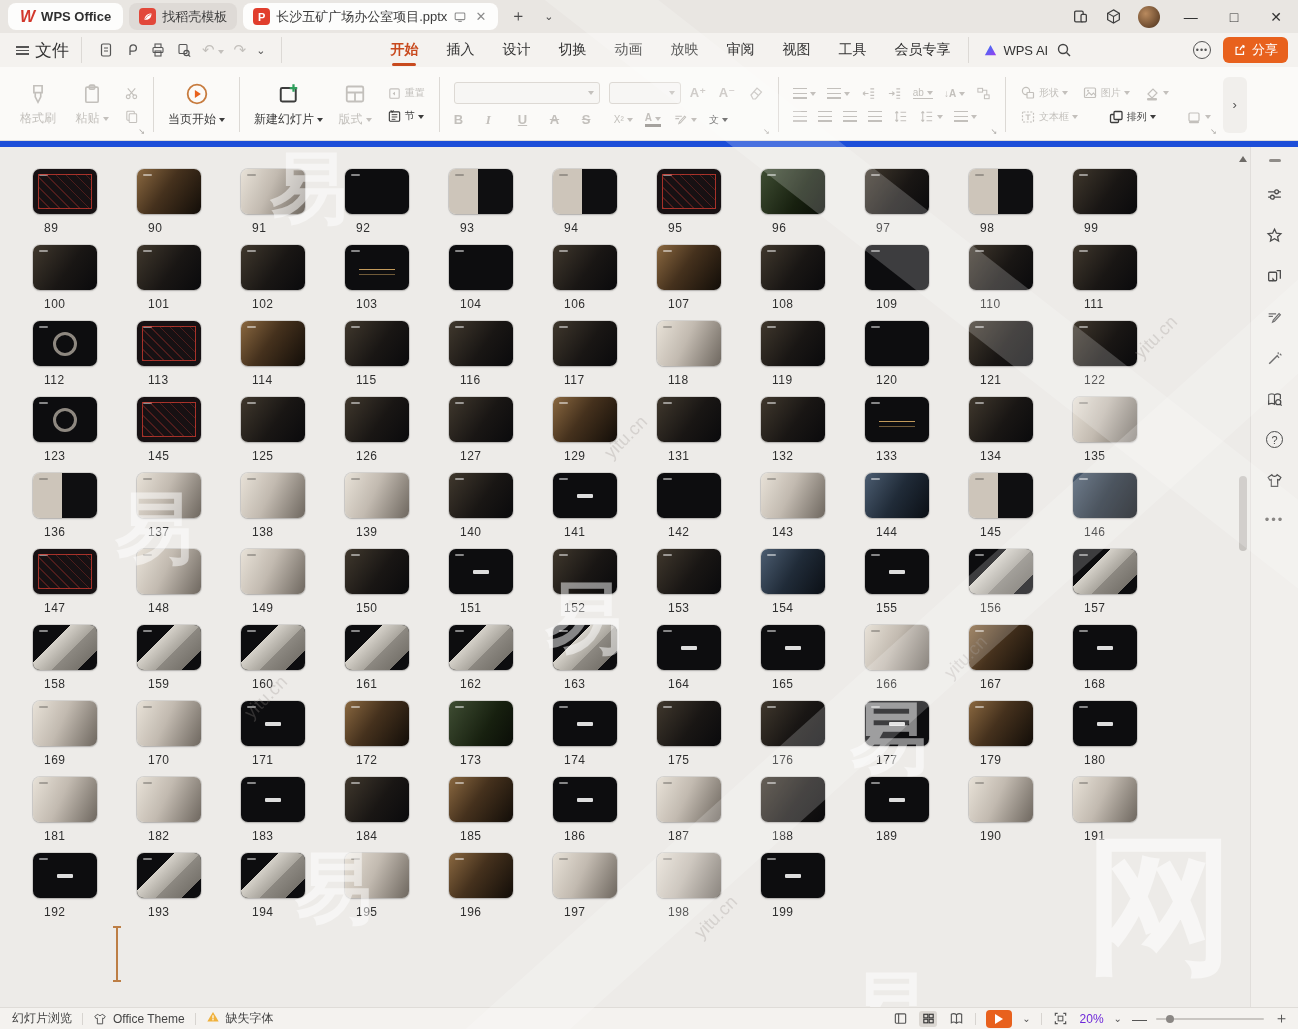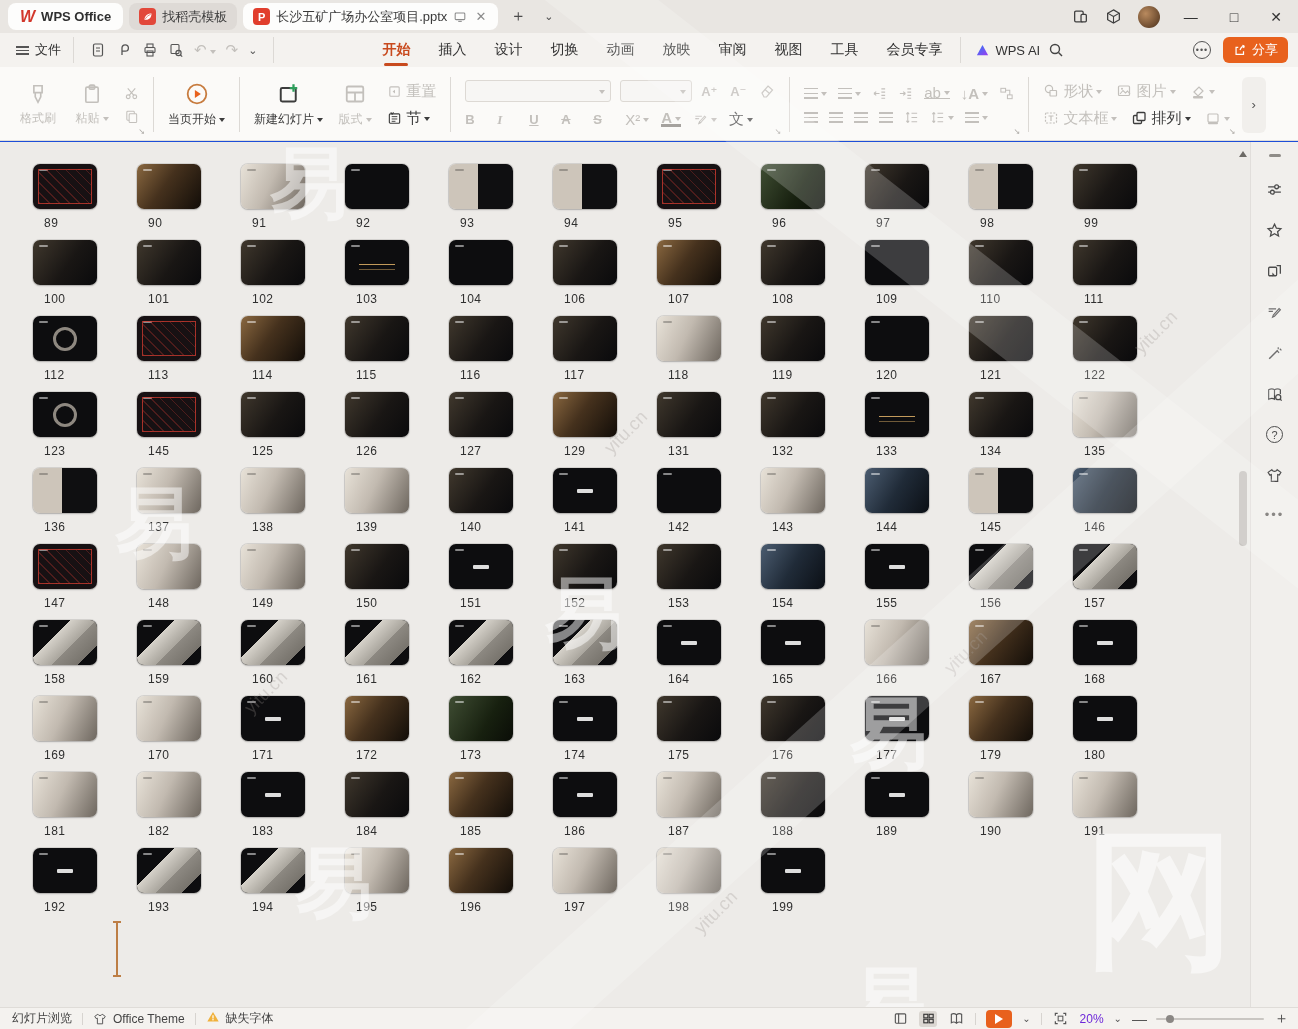--- a/index.html
+++ b/index.html
@@ -20,50 +20,50 @@
   .docer{background:#e2483a}
   .ppt{background:#e13e2d}
   .tabx{color:#8b8b8b;font-size:13px;padding:0 2px}
   .tbtn{color:#4c4c4c;font-size:16px;padding:0 6px}
   .titlebar .right{margin-left:auto;display:flex;align-items:center;gap:16px}
   .avatar{width:22px;height:22px;border-radius:50%;background:radial-gradient(circle at 35% 35%,#b98a5e,#6b4a2e 70%,#3c2a1a)}
   .winbtn{font-size:14px;color:#333;padding:0 8px}
 
   
   .menurow{height:34px;background:#f4f2ef;display:flex;align-items:center;padding:0 10px}
-  .fileBtn{display:flex;align-items:center;gap:6px;color:#333;font-size:13px;padding:0 6px}
+  .fileBtn{display:flex;align-items:center;gap:6px;color:#333;font-size:17px;padding:0 6px}
   .ham{width:13px;height:9px;background:repeating-linear-gradient(#555 0 1.5px,transparent 1.5px 3.75px)}
   .qaicons{display:flex;align-items:center;gap:10px;margin:0 10px;color:#555}
   .qaicons .dis{color:#c3c0bc}
   .mtabs{display:flex;align-items:center;gap:4px;margin-left:90px}
   .mtab{padding:4px 12px;font-size:14px;color:#333;position:relative}
   .mtab.active{color:#c84a1e;font-weight:bold}
   .mtab.active::after{content:"";position:absolute;left:14px;right:14px;bottom:-3px;height:3px;border-radius:2px;background:#c84a1e}
   .ai{display:flex;align-items:center;gap:5px;font-size:13px;color:#333;margin:0 8px}
   .menurow .right{margin-left:auto;display:flex;align-items:center;gap:12px}
   .assist{width:18px;height:18px;border:1.4px solid #555;border-radius:50%;display:flex;align-items:center;justify-content:center;color:#555;font-size:9px;letter-spacing:1px}
   .sharebtn{display:flex;align-items:center;gap:5px;background:#e8611d;color:#fff;border-radius:6px;padding:4px 10px;font-size:13px}
 
   
   .ribbon{height:74px;background:#fbfaf8;border-bottom:1px solid #e0ddd9;display:flex;align-items:stretch;padding:6px 4px 4px 8px;position:relative}
   .rgroup{display:flex;align-items:center;gap:10px;padding:0 8px;position:relative}
   .launch{position:absolute;right:2px;bottom:0;font-size:8px;color:#a9a6a2}
   .bigbtn{display:flex;flex-direction:column;align-items:center;justify-content:center;gap:5px;font-size:12px;color:#3c3c3c;min-width:44px}
   .bigbtn.dis{color:#c3c0bc}
   .stack{display:flex;flex-direction:column;justify-content:center;gap:8px}
   .srow{display:flex;align-items:center;gap:9px}
-  .sbtn{display:flex;align-items:center;font-size:15px;color:#3c3c3c}
+  .sbtn{display:flex;align-items:center;font-size:10px;color:#3c3c3c}
   .sbtn.dis{color:#c3c0bc}
   .combo{height:22px;border:1px solid #ddd9d4;border-radius:3px;background:#f7f6f4;display:flex;align-items:center;justify-content:flex-end;padding:0 5px;color:#c3c0bc}
   .fmt{font-size:13px;font-weight:bold;width:20px;text-align:center}
   .ic-lines{width:14px;height:11px;background:repeating-linear-gradient(#c3c0bc 0 1.5px,transparent 1.5px 4.7px)}
   .expandbtn{width:24px;height:56px;border-radius:6px;background:#f1efec;color:#555;display:flex;align-items:center;justify-content:center;font-size:13px;align-self:center;margin-left:4px}
 
   
-  .workarea{display:flex;height:866px;border-top:1px solid #1d4ed8;position:relative}
+  .workarea{display:flex;height:866px;border-top:6px solid #1d4ed8;position:relative}
   .canvas{width:1236px;position:relative;background:#edebe8;overflow:hidden}
   .grid{position:relative;display:grid;grid-template-columns:repeat(11,104px);grid-auto-rows:76px;padding:22px 0 0 33px}
   .thumb{position:relative;width:64px;height:45px;border-radius:7px;overflow:hidden;background:#0e0e10;box-shadow:0 0 0 1px rgba(0,0,0,.10),0 1px 2px rgba(0,0,0,.18)}
   .thumb::before{content:"";position:absolute;left:6px;top:5px;width:9px;height:2px;background:rgba(255,255,255,.5);border-radius:1px}
   .v-light::before,.v-split::before{background:rgba(0,0,0,.25)}
   .mark{position:absolute}
   .v-dark{background:linear-gradient(125deg,#40382d,#191614 55%,#0a0a0c)}
   .v-warm{background:linear-gradient(125deg,#8a6840,#45311d 45%,#120d08)}
   .v-light{background:linear-gradient(115deg,#e8e2d8,#c2bab0 45%,#6e675f)}
   .v-split{background:linear-gradient(90deg,#cdc5ba 0,#cdc5ba 45%,#0f0f11 45%)}
@@ -591,21 +591,21 @@
         <span class="sbtn dis"><svg width="16" height="16" viewBox="0 0 16 16">
               <use href="#i-pic"></use>
             </svg>&nbsp;<span>图片</span><i class="dd"></i></span>
         <span class="sbtn dis">
             <svg width="16" height="16" viewBox="0 0 16 16">
               <use href="#i-fill"></use>
             </svg>
             <i class="dd"></i>
           </span>
       </div>
-      <div class="srow" style="gap:14px">
+      <div class="srow" style="gap:30px">
         <span class="sbtn dis"><svg width="16" height="16" viewBox="0 0 16 16">
               <use href="#i-textbox"></use>
             </svg>&nbsp;<span>文本框</span><i class="dd"></i></span>
         <span class="sbtn"><svg width="16" height="16" viewBox="0 0 16 16">
               <use href="#i-arrange"></use>
             </svg>&nbsp;<span>排列</span><i class="dd"></i></span>
         <span class="sbtn dis">
             <svg width="16" height="16" viewBox="0 0 16 16">
               <use href="#i-frame"></use>
             </svg>

